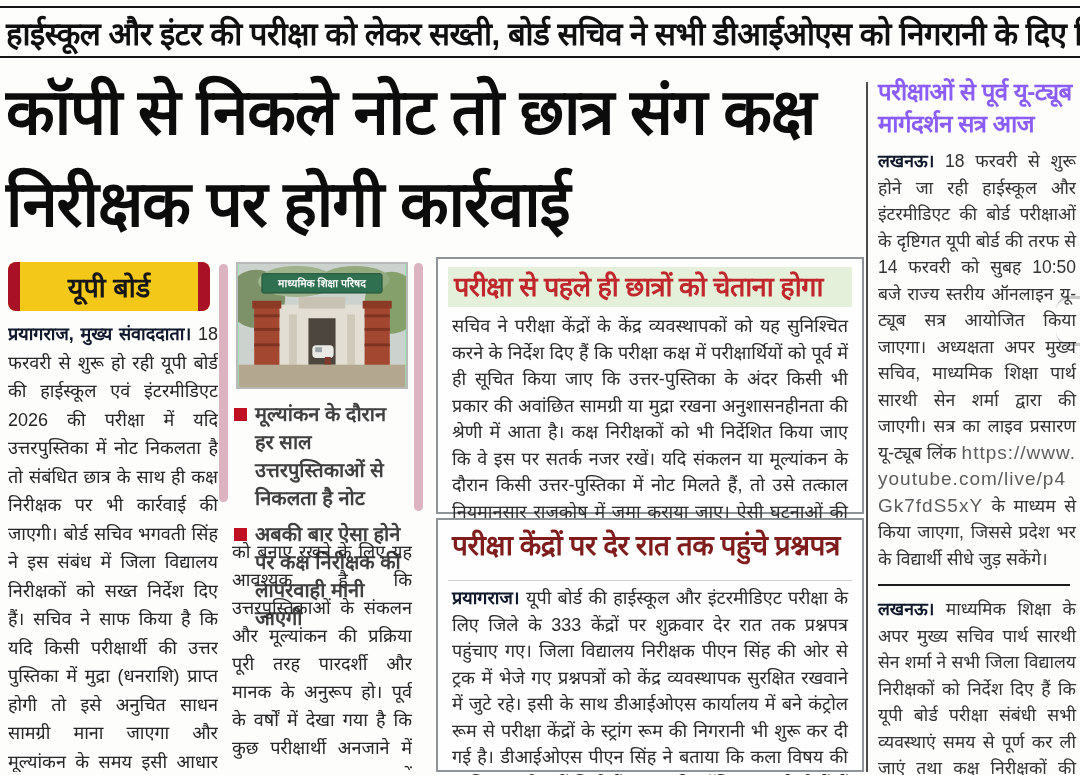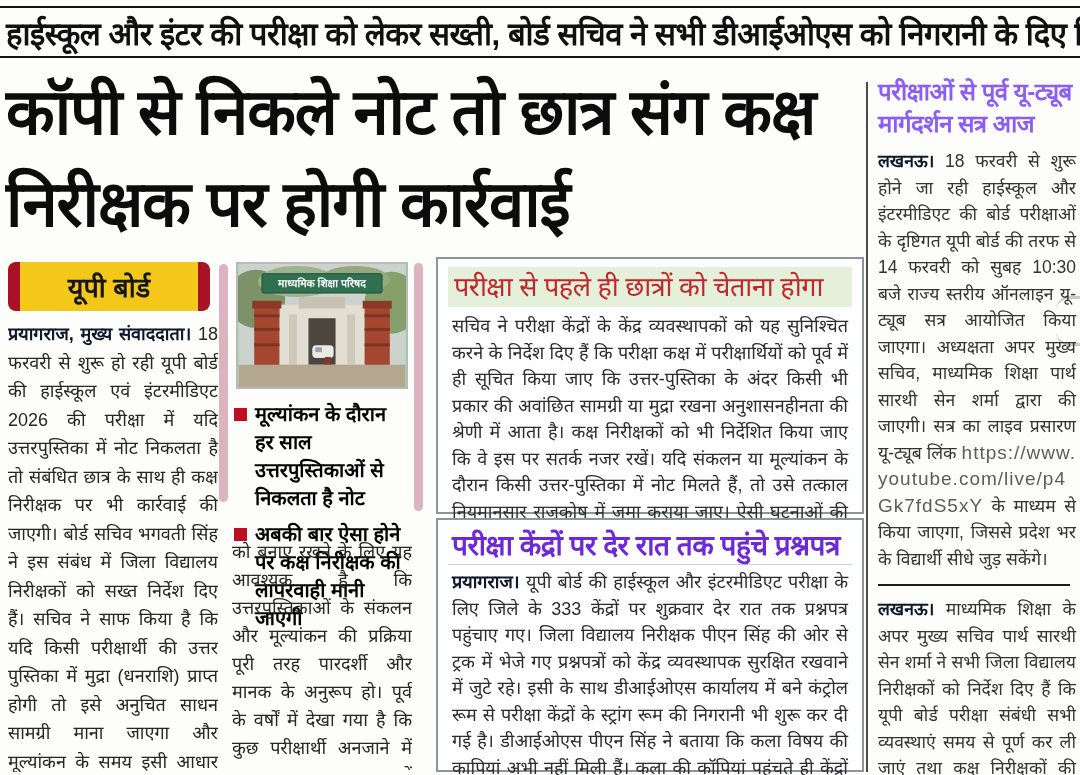--- a/index.html
+++ b/index.html
@@ -56,39 +56,39 @@
 
   
   .photo {
     position:absolute; left:236px; top:262px; width:172px; height:127px;
     border:2px solid #b9b9b9; background:#86efac;
   }
   .photo svg { display:block; width:100%; height:100%; }
   .bullets { position:absolute; left:234px; top:400px; width:176px; }
   .bullet-item { display:flex; margin-bottom:8px; }
   .bullet-sq { flex:0 0 13px; width:13px; height:13px; background:#bf1023; margin:8px 8px 0 0; }
-  .bullet-text { font-size:20px; line-height:28px; font-weight:700; color:#000000; }
+  .bullet-text { font-size:20px; line-height:28px; font-weight:700; color:#404040; }
   .center-cont {
     position:absolute; left:232px; top:538px; width:180px; height:232px; overflow:hidden;
     font-size:18px; line-height:28px; color:#262626; text-align:justify;
   }
 
   
   .box { position:absolute; left:436px; width:428px; border:2px solid #8f9498; background:#fefefe; }
   .box.one { top:257px; height:257px; }
   .box.two { top:518px; height:254px; }
   .box-inner { padding:6px 10px; }
   .green-head {
     margin:2px 0 6px 0; background:#e5f0da; color:#c0272c;
-    font-size:27px; font-weight:400; padding:3px 6px; line-height:34px;
+    font-size:27px; font-weight:700; padding:3px 6px; line-height:34px;
     letter-spacing:-0.5px;
   }
   .black-head {
-    margin:2px 0 4px 0; color:#6d28d9; font-size:28px; font-weight:800; line-height:36px;
-    border-bottom:1px solid #cfcfcf; padding:0 4px 0 4px; letter-spacing:-0.5px;
+    margin:2px 0 4px 0; color:#7f1d1d; font-size:28px; font-weight:800; line-height:36px;
+    border-bottom:1px solid #cfcfcf; padding:0 4px 16px 4px; letter-spacing:-0.5px;
   }
   .box-body { font-size:18px; line-height:26.5px; color:#2c2c2c; text-align:justify; padding:0 4px; }
 
   
   .right-col { position:absolute; left:878px; top:76px; width:198px; }
   .r-head { font-size:24px; line-height:32px; font-weight:800; color:#8b5cf6; letter-spacing:-0.5px; }
   .r-body { margin-top:8px; font-size:17.5px; line-height:26.5px; color:#333; text-align:justify; }
   .r-link { font-size:19px; color:#5c5c5c; letter-spacing:1px; word-break:break-all; font-weight:500; }
   .r-sep { width:192px; height:2px; background:#1c1c1c; margin:12px 0 10px 0; }
 </style>
@@ -176,21 +176,21 @@
     <div class="box-inner">
       <div class="black-head">परीक्षा केंद्रों पर देर रात तक पहुंचे प्रश्नपत्र</div>
       <div class="box-body"><span class="dateline">प्रयागराज।</span> <span>यूपी बोर्ड की हाईस्कूल और इंटरमीडिएट परीक्षा के लिए जिले के 333 केंद्रों पर शुक्रवार देर रात तक प्रश्नपत्र पहुंचाए गए। जिला विद्यालय निरीक्षक पीएन सिंह की ओर से ट्रक में भेजे गए प्रश्नपत्रों को केंद्र व्यवस्थापक सुरक्षित रखवाने में जुटे रहे। इसी के साथ डीआईओएस कार्यालय में बने कंट्रोल रूम से परीक्षा केंद्रों के स्ट्रांग रूम की निगरानी भी शुरू कर दी गई है। डीआईओएस पीएन सिंह ने बताया कि कला विषय की कापियां अभी नहीं मिली हैं। कला की कॉपियां पहुंचते ही केंद्रों को भेज दिया जाएगा। परीक्षा केंद्रों पर किसी भी अनधिकृत व्यक्ति का प्रवेश प्रतिबंधित कर दिया गया है। केंद्रों की निगरानी के लिए शनिवार से आठ सचल दल निकलेंगे। स्टैटिक मजिस्ट्रेट की ड्यूटी को लेकर मिली चार दर्जन से अधिक शिकायतों के परीक्षण के बाद आवश्यक संशोधन कर दिया गया है।</span></div>
     </div>
   </div>
 
   <div class="right-col">
     <div class="r-head">परीक्षाओं से पूर्व यू-ट्यूब मार्गदर्शन सत्र आज</div>
     <div class="r-body">
       <span class="dateline">लखनऊ।</span>
-      <span>18 फरवरी से शुरू होने जा रही हाईस्कूल और इंटरमीडिएट की बोर्ड परीक्षाओं के दृष्टिगत यूपी बोर्ड की तरफ से 14 फरवरी को सुबह 10:30 बजे राज्य स्तरीय ऑनलाइन यू-ट्यूब सत्र आयोजित किया जाएगा। अध्यक्षता अपर मुख्य सचिव, माध्यमिक शिक्षा पार्थ सारथी सेन शर्मा द्वारा की जाएगी। सत्र का लाइव प्रसारण यू-ट्यूब लिंक</span>
+      <span>18 फरवरी से शुरू होने जा रही हाईस्कूल और इंटरमीडिएट की बोर्ड परीक्षाओं के दृष्टिगत यूपी बोर्ड की तरफ से 14 फरवरी को सुबह 10:50 बजे राज्य स्तरीय ऑनलाइन यू-ट्यूब सत्र आयोजित किया जाएगा। अध्यक्षता अपर मुख्य सचिव, माध्यमिक शिक्षा पार्थ सारथी सेन शर्मा द्वारा की जाएगी। सत्र का लाइव प्रसारण यू-ट्यूब लिंक</span>
       <span class="r-link">https://www.youtube.com/live/p4Gk7fdS5xY</span>
       <span>के माध्यम से किया जाएगा, जिससे प्रदेश भर के विद्यार्थी सीधे जुड़ सकेंगे।</span>
     </div>
     <div class="r-sep"></div>
     <div class="r-body">
       <span class="dateline">लखनऊ।</span>
       <span>माध्यमिक शिक्षा के अपर मुख्य सचिव पार्थ सारथी सेन शर्मा ने सभी जिला विद्यालय निरीक्षकों को निर्देश दिए हैं कि यूपी बोर्ड परीक्षा संबंधी सभी व्यवस्थाएं समय से पूर्ण कर ली जाएं तथा कक्ष निरीक्षकों की नियुक्ति की सूचना परीक्षा केन्द्रवार जनपदीय कंट्रोल रूम में उपलब्ध करा दें। यह भी कहा है कि परीक्षा कार्य के लिए आवंटित अग्रिम धनराशि भी समय से संबंधितों को उपलब्ध करा दी जाए। शर्मा बोर्ड परीक्षा की तैयारियों को लेकर शुक्रवार की देर शाम जूम मीट के माध्यम से समीक्षा बैठक कर रहे थे।</span>
     </div>
 
   </div>

